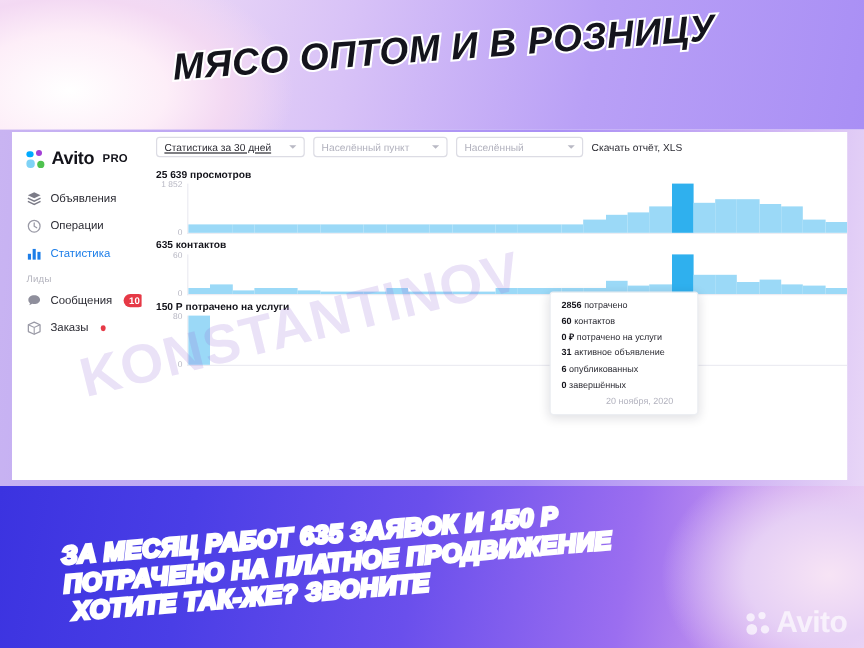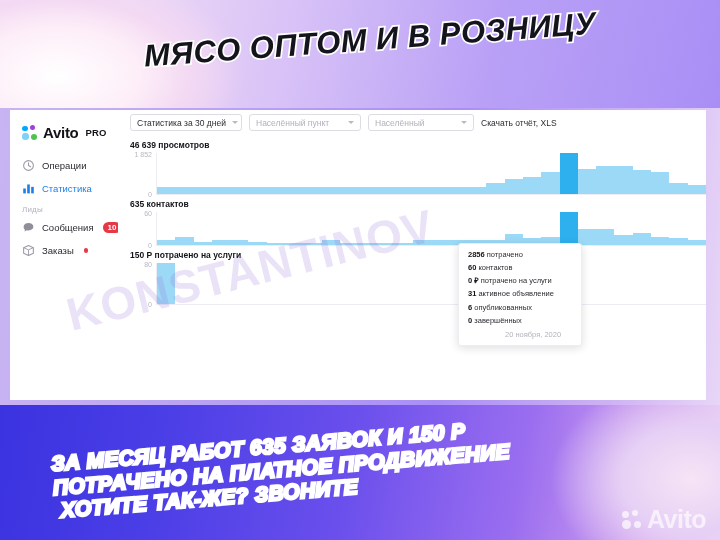--- a/index.html
+++ b/index.html
@@ -155,21 +155,21 @@
   }
   .tb-sep { color: #dfdfe6; }
 
   
   .filters { display: flex; align-items: center; gap: 7px; padding: 4px 0 0 12px; }
   .select {
     height: 17px; border: 1px solid #dcdce4; border-radius: 3px; background: #fff;
     display: flex; align-items: center; justify-content: space-between;
     padding: 0 6px; font-size: 8.5px; color: #2b2b33; white-space: nowrap;
   }
-  .select.w1 { width: 112px; }
+  .select.w1 { width: 124px; text-decoration: underline; }
   .select.w2 { width: 112px; color: #b1b1bd; }
   .select.w3 { width: 106px; color: #b1b1bd; }
   .chev { width: 0; height: 0; border-left: 3px solid transparent; border-right: 3px solid transparent; border-top: 3.4px solid #b9b9c4; margin-left: 6px; }
   .xls { font-size: 8.5px; color: #2b2b33; white-space: nowrap; }
 
   .segbar { display: flex; margin: 7px 0 0 12px; border: 1px solid #dcdce4; border-radius: 3px; overflow: hidden; width: 118px; }
   .seg { flex: 1; text-align: center; font-size: 8.5px; padding: 3.5px 0; color: #2b2b33; background: #fff; border-right: 1px solid #e4e4ec; }
   .seg:last-child { border-right: none; }
   .seg.active { background: #eeeef3; font-weight: normal; }
 
@@ -228,20 +228,28 @@
             <i></i>
             <i></i>
             <i></i>
         </span>
         <span class="logo-avito">Avito</span>
         <span class="logo-pro">PRO</span>
       </div>
 
       <div class="nav">
 
+        <div class="nav-item">
+          <svg class="nav-ico" viewBox="0 0 16 16">
+            <path d="M8 1.5 1.5 4.6 8 7.7l6.5-3.1z" fill="#7c7c88"></path>
+            <path d="M1.5 7.6 8 10.7l6.5-3.1" stroke="#7c7c88" stroke-width="1.5" fill="none"></path>
+            <path d="M1.5 10.8 8 13.9l6.5-3.1" stroke="#7c7c88" stroke-width="1.5" fill="none"></path>
+          </svg>
+          <span class="nav-label">Объявления</span>
+        </div>
 
         <div class="nav-item">
           <svg class="nav-ico" viewBox="0 0 16 16">
             <circle cx="8" cy="8" r="6" stroke="#9a9aa6" stroke-width="1.3" fill="none"></circle>
             <path d="M8 4.6V8l2.6 1.6" stroke="#9a9aa6" stroke-width="1.3" fill="none" stroke-linecap="round"></path>
           </svg>
           <span class="nav-label">Операции</span>
         </div>
 
         <div class="nav-item active">
@@ -291,21 +299,21 @@
           <span>Населённый</span>
           <span class="chev"></span>
         </div>
         <div class="xls">Скачать отчёт, XLS</div>
       </div>
 
 
       <div class="charts">
 
         <div class="chart-block">
-          <div class="chart-title">46 639 просмотров</div>
+          <div class="chart-title">25 639 просмотров</div>
           <div class="chart-body">
             <div class="yaxis">
               <span class="ytop">1 852</span>
               <span class="ybot">0</span>
             </div>
             <div class="plot p1">
               <div class="bars">
                   <span style="height: 17.8186%;"></span>
                   <span style="height: 17.8186%;"></span>
                   <span style="height: 17.8186%;"></span>

